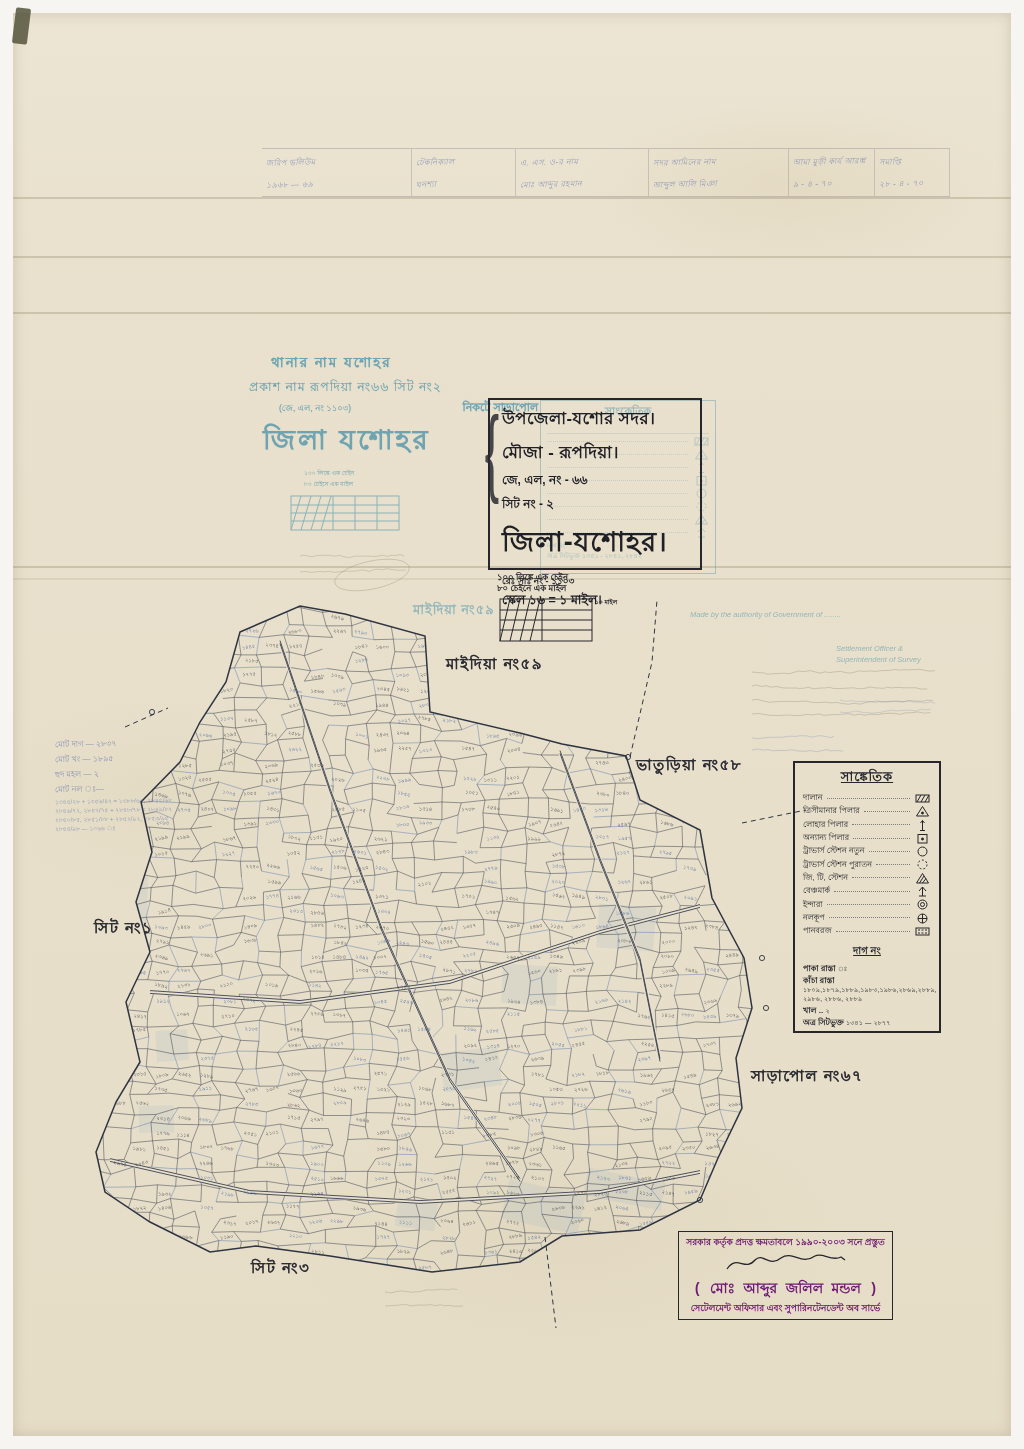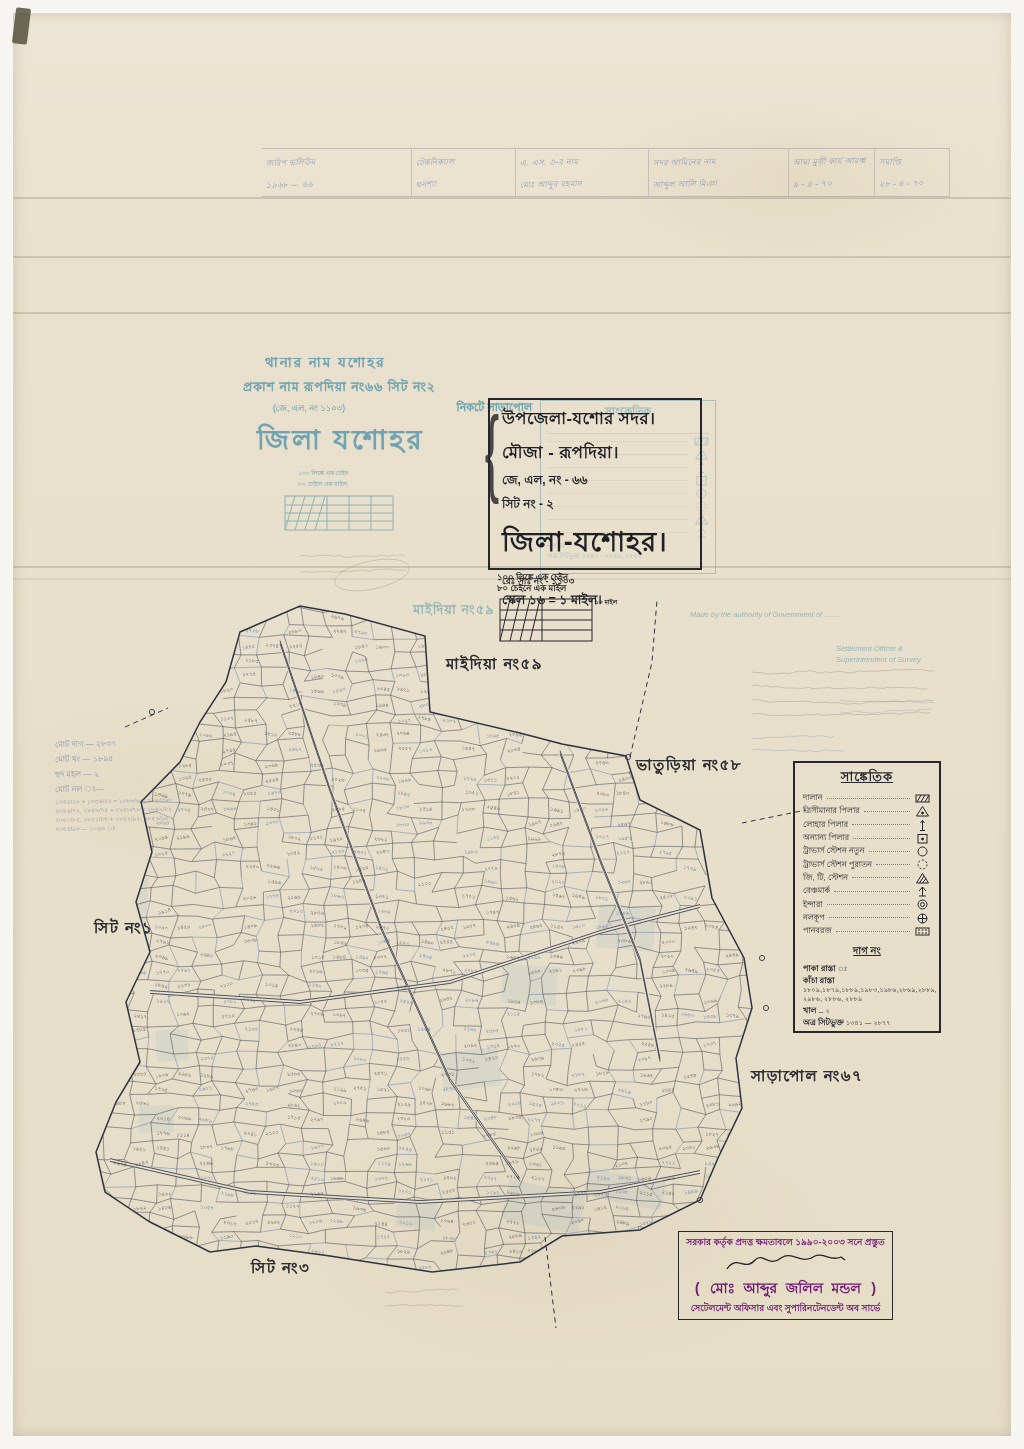--- a/index.html
+++ b/index.html
@@ -19,25 +19,25 @@
 
   
   .ht{position:absolute;left:262px;top:148px;width:688px;height:47px;display:flex;
       border-top:1px solid rgba(130,115,140,.35);border-bottom:1px solid rgba(130,115,140,.35);}
   .ht-col{border-right:1px solid rgba(130,115,140,.3);display:flex;flex-direction:column;
       justify-content:space-around;padding:2px 4px;overflow:hidden;}
   .ht-line{font-size:8px;color:#4a62a8;opacity:.55;transform:rotate(-1.5deg);white-space:nowrap;
       font-style:italic;letter-spacing:.4px;}
 
   
-  .bs{position:absolute;left:243px;top:352px;width:300px;color:#4e93aa;
+  .bs{position:absolute;left:249px;top:352px;width:300px;color:#4e93aa;
       text-shadow:0 0 .7px rgba(78,147,170,.55);}
   .bs div{opacity:.78;}
   .bs-l1{font-size:13.5px;font-weight:700;letter-spacing:2px;padding-left:22px;}
-  .bs-l2{font-size:12.5px;font-weight:700;letter-spacing:1px;margin-top:3px;}
+  .bs-l2{font-size:12.5px;font-weight:400;letter-spacing:1px;margin-top:3px;}
   .bs-l3{font-size:8.5px;margin-top:1px;padding-left:30px;}
   .bs-l3 .far{margin-left:62px;font-size:11px;font-weight:700;padding-left:47px;}
   .bs-title{font-size:27px;font-weight:700;letter-spacing:3px;margin-top:1px;padding-left:14px;}
   .bs-scale{font-size:15px;font-weight:700;letter-spacing:1px;margin-top:3px;padding-left:32px;}
   .bs-note{font-size:6px;margin-top:4px;padding-left:55px;opacity:.6 !important;}
 
   
   .ghost{position:absolute;left:540px;top:400px;width:162px;height:168px;
       border:1px solid rgba(80,145,168,.4);padding:2px 6px;color:#4e93aa;}
   .ghost-title{text-align:center;font-size:11px;font-weight:700;opacity:.5;

